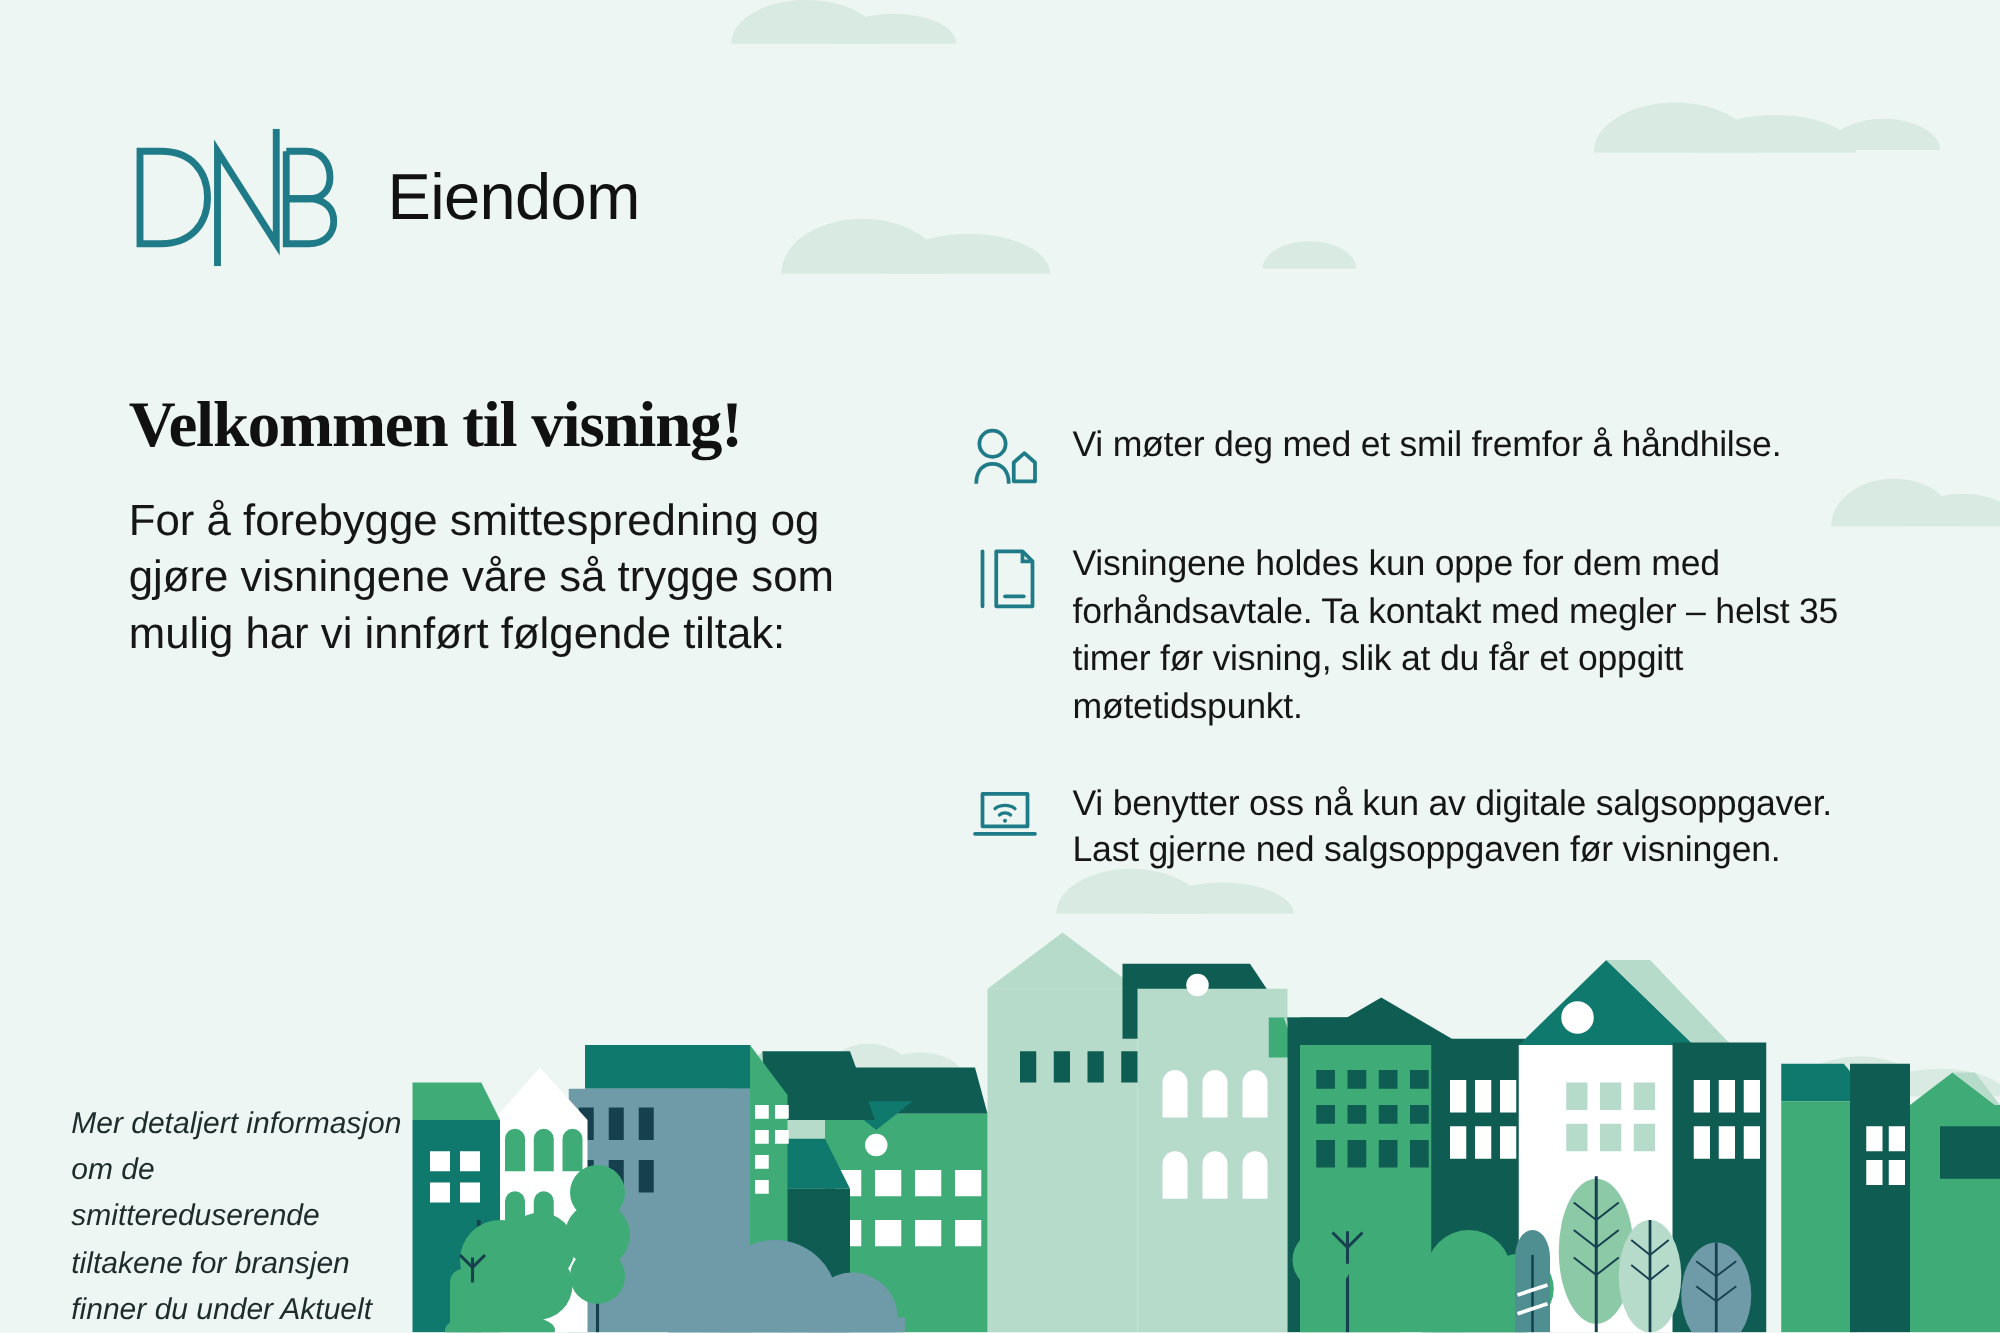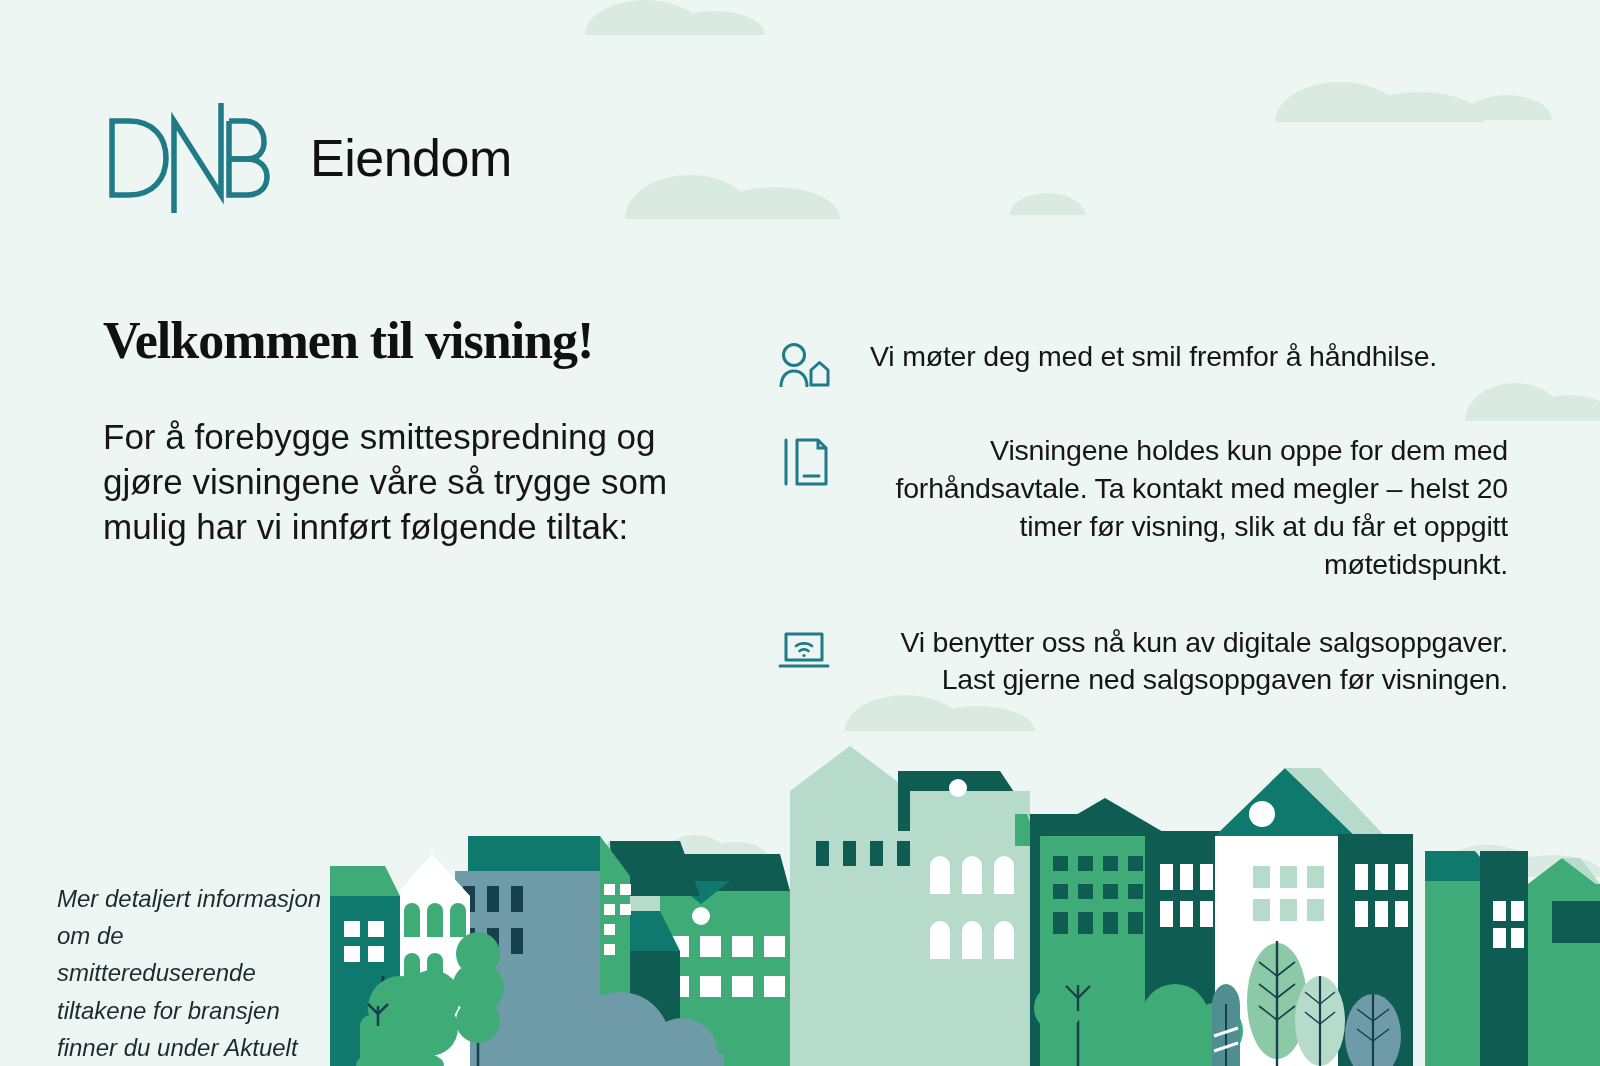--- a/index.html
+++ b/index.html
@@ -35,30 +35,30 @@
     line-height:1;
   }
   
   .headline {
     position:absolute; left:103px; top:312px;
     font-size:52px; font-weight:700; color:#111; letter-spacing:-1px;
     line-height:1.1;
     font-family:Liberation Serif, serif;
   }
   .lead {
-    position:absolute; left:103px; top:415px; width:620px;
+    position:absolute; left:103px; top:395px; width:620px;
     font-size:35px; font-weight:400; color:#161616; line-height:1.28;
   }
   .footnote {
     position:absolute; left:57px; top:880px; width:270px;
     font-size:24px; font-style:italic; color:#1d2b2b; line-height:1.55;
   }
   
   .measures { position:absolute; left:778px; top:338px; width:730px; }
-  .measure { display:flex; gap:40px; margin-bottom:40px;text-align:right; }
+  .measure { display:flex; gap:28px; margin-bottom:40px; }
   .measure:last-child { margin-bottom:6px; }
   .m-icon { flex:0 0 52px; padding-top:4px; }
   .m-text {
     font-size:28.5px; color:#161616; line-height:1.33; letter-spacing:-0.2px;
   }
   
   .city { position:absolute; left:0; bottom:0; width:1600px; height:330px; }
 </style>
 </head>
 <body>
@@ -143,21 +143,21 @@
 
     <div class="measure">
       <div class="m-icon">
         <svg width="52" height="52" viewBox="0 0 52 52" fill="none" stroke="#1f7b87" stroke-width="3">
           <path d="M8 4 L8 48" stroke-linecap="round"></path>
           <path d="M19 4 L40 4 L48 12 L48 48 L19 48 Z" stroke-linejoin="round"></path>
           <path d="M40 4 L40 12 L48 12"></path>
           <path d="M26 40 L41 40" stroke-linecap="round"></path>
         </svg>
       </div>
-      <div class="m-text">Visningene holdes kun oppe for dem med forhåndsavtale. Ta kontakt med megler – helst 20 timer før visning, slik at du får et oppgitt møtetidspunkt.</div>
+      <div class="m-text">Visningene holdes kun oppe for dem med forhåndsavtale. Ta kontakt med megler – helst 35 timer før visning, slik at du får et oppgitt møtetidspunkt.</div>
     </div>
 
     <div class="measure">
       <div class="m-icon">
         <svg width="52" height="44" viewBox="0 0 52 44" fill="none" stroke="#1f7b87" stroke-width="3">
           <path d="M8 6 L44 6 L44 32 L8 32 Z" stroke-linejoin="round"></path>
           <path d="M2 38 L50 38" stroke-linecap="round"></path>
           <path d="M18 18 C22 14.5 30 14.5 34 18" stroke-width="2.6" stroke-linecap="round"></path>
           <path d="M21.5 23 C24 20.8 28 20.8 30.5 23" stroke-width="2.6" stroke-linecap="round"></path>
           <circle cx="26" cy="27.5" r="1.6" fill="#1f7b87" stroke="none"></circle>

